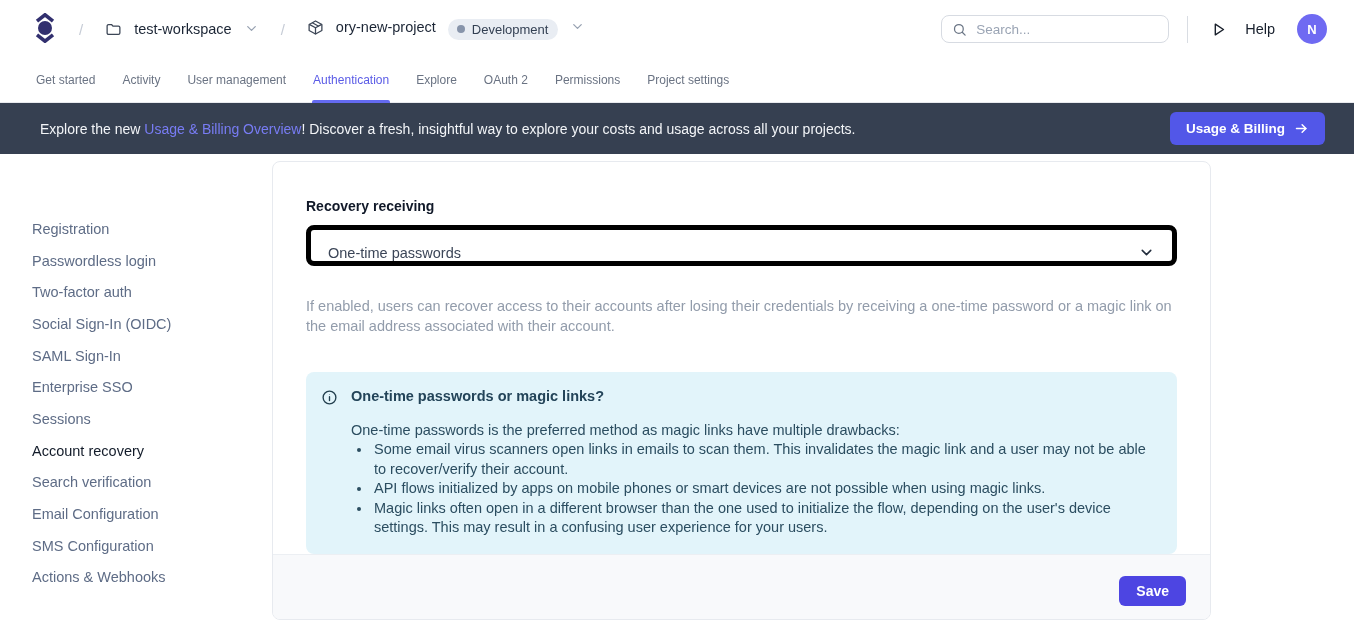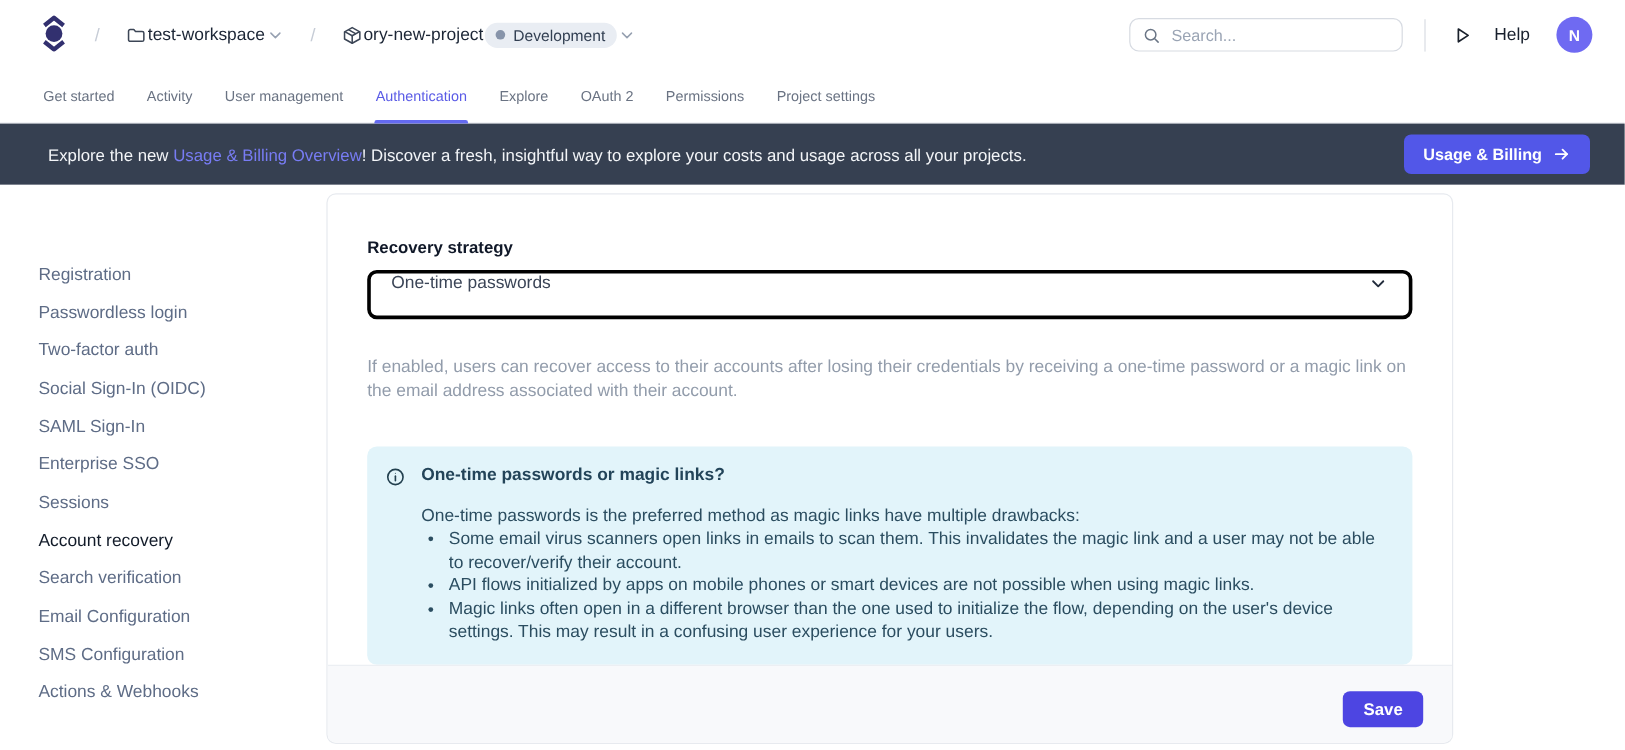--- a/index.html
+++ b/index.html
@@ -16,21 +16,21 @@
   .topbar {
     height: 58px;
     display: flex;
     align-items: center;
     padding: 0 27px 0 33px;
     background: #fff;
   }
   .logo { width: 24px; height: 32px; cursor: pointer; }
   .crumb-sep { color: #c6ccd6; font-size: 15px; margin: 0 22px; font-weight: 400; }
   .crumb {
-    display: flex; align-items: center; gap: 1px;
+    display: flex; align-items: flex-start; gap: 12px;
     cursor: pointer; font-weight: 500; font-size: 14.5px; color: #1b2535;
   }
   .crumb .c-icon { color: #3c4656; }
   .chev { color: #97a1b1; }
   .env-badge {
     display: inline-flex; align-items: center; gap: 7px;
     background: #e9edf3; border-radius: 11px;
     padding: 3px 10px 3px 9px;
     font-size: 13px; font-weight: 400; color: #33405366;
     color: #323f52;
@@ -115,22 +115,22 @@
     width: 939px; height: 459px;
     margin-top: 7px;
     border: 1px solid #e7eaef; border-radius: 8px;
     display: flex; flex-direction: column;
     overflow: hidden; background: #fff;
   }
   .card-content { flex: 1; padding: 36px 33px 0 33px; }
   .field-label { font-size: 14px; font-weight: 700; color: #101828; }
   .select {
     margin-top: 11px; height: 41px;
-    border: 3px solid #000000; border-radius: 8px;
-    display: flex; align-items: flex-start; justify-content: space-between;
+    border: 5px solid #000000; border-radius: 8px;
+    display: flex; align-items: flex-end; justify-content: space-between;
     padding: 0 17px; cursor: pointer;
     font-size: 14.5px; color: #3b4557;
   }
   .select .chevron { color: #232d3d; }
   .field-desc {
     margin-top: 30px;
     font-size: 14.5px; line-height: 20px; color: #929cab;
   }
   .infobox {
     margin-top: 36px;
@@ -265,21 +265,21 @@
     <div class="side-item">Sessions</div>
     <div class="side-item active">Account recovery</div>
     <div class="side-item">Search verification</div>
     <div class="side-item">Email Configuration</div>
     <div class="side-item">SMS Configuration</div>
     <div class="side-item">Actions &amp; Webhooks</div>
   </aside>
 
   <section class="card">
     <div class="card-content">
-      <div class="field-label">Recovery strategy</div>
+      <div class="field-label">Recovery receiving</div>
 
       <div class="select" role="combobox">
         <span>One-time passwords</span>
         <span class="chevron">
           <svg viewBox="0 0 24 24" width="17" height="17" fill="none" stroke="currentColor" stroke-width="2.2" stroke-linecap="round" stroke-linejoin="round">
               <path d="M6 9l6 6 6-6"></path>
             </svg>
         </span>
       </div>
 

